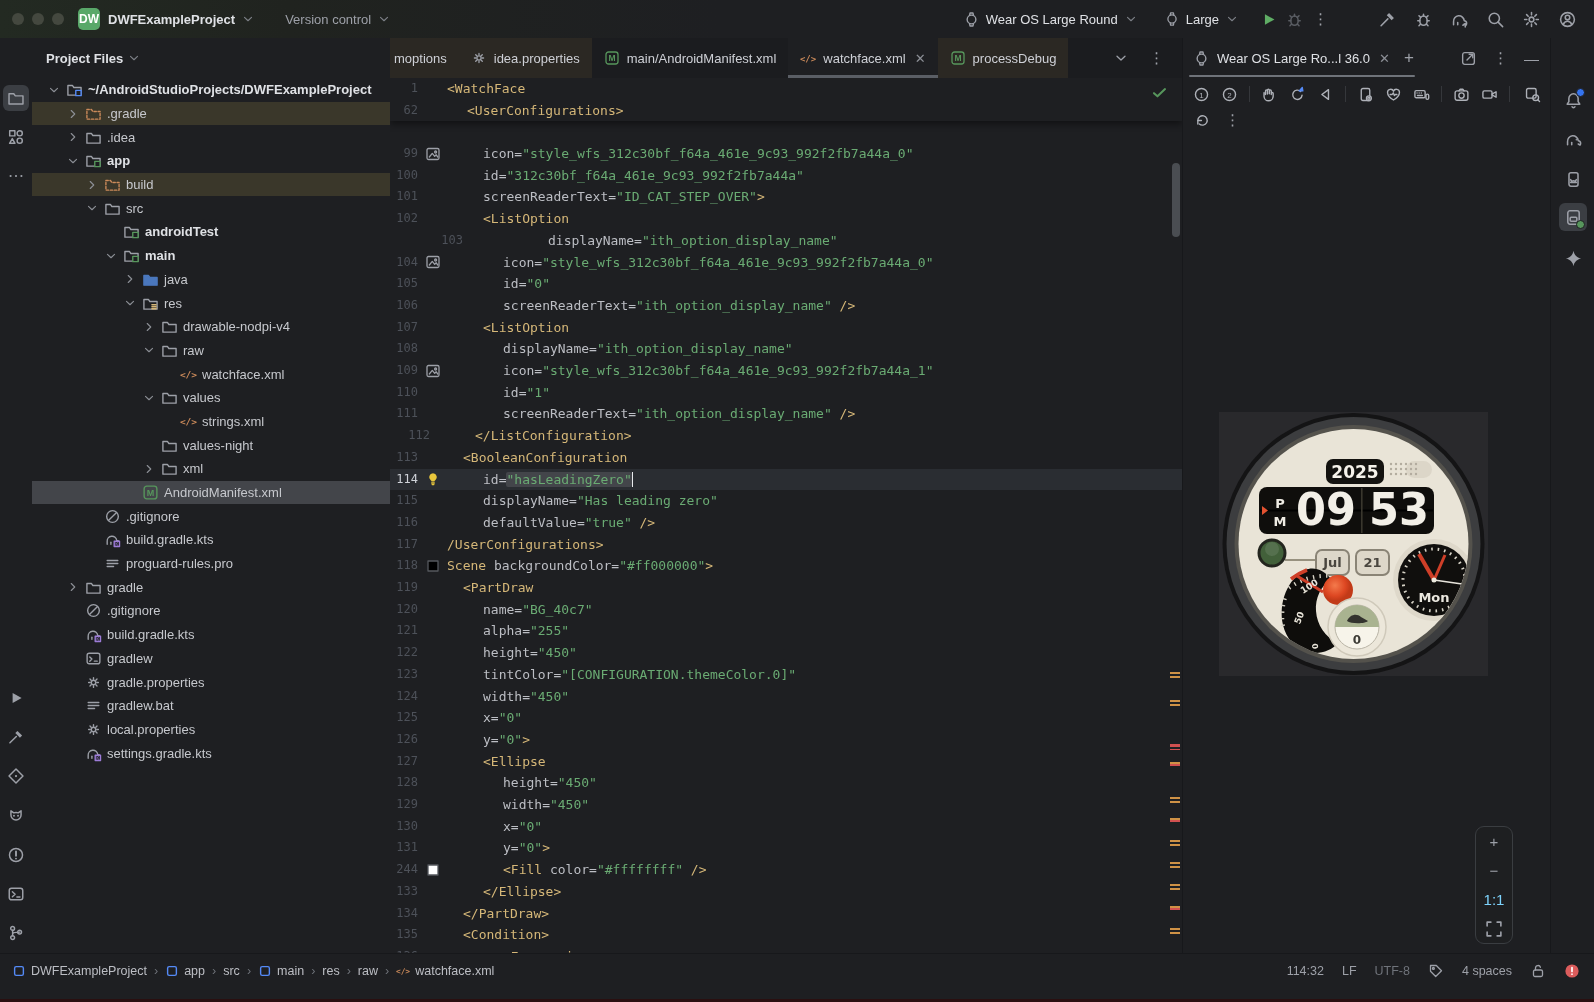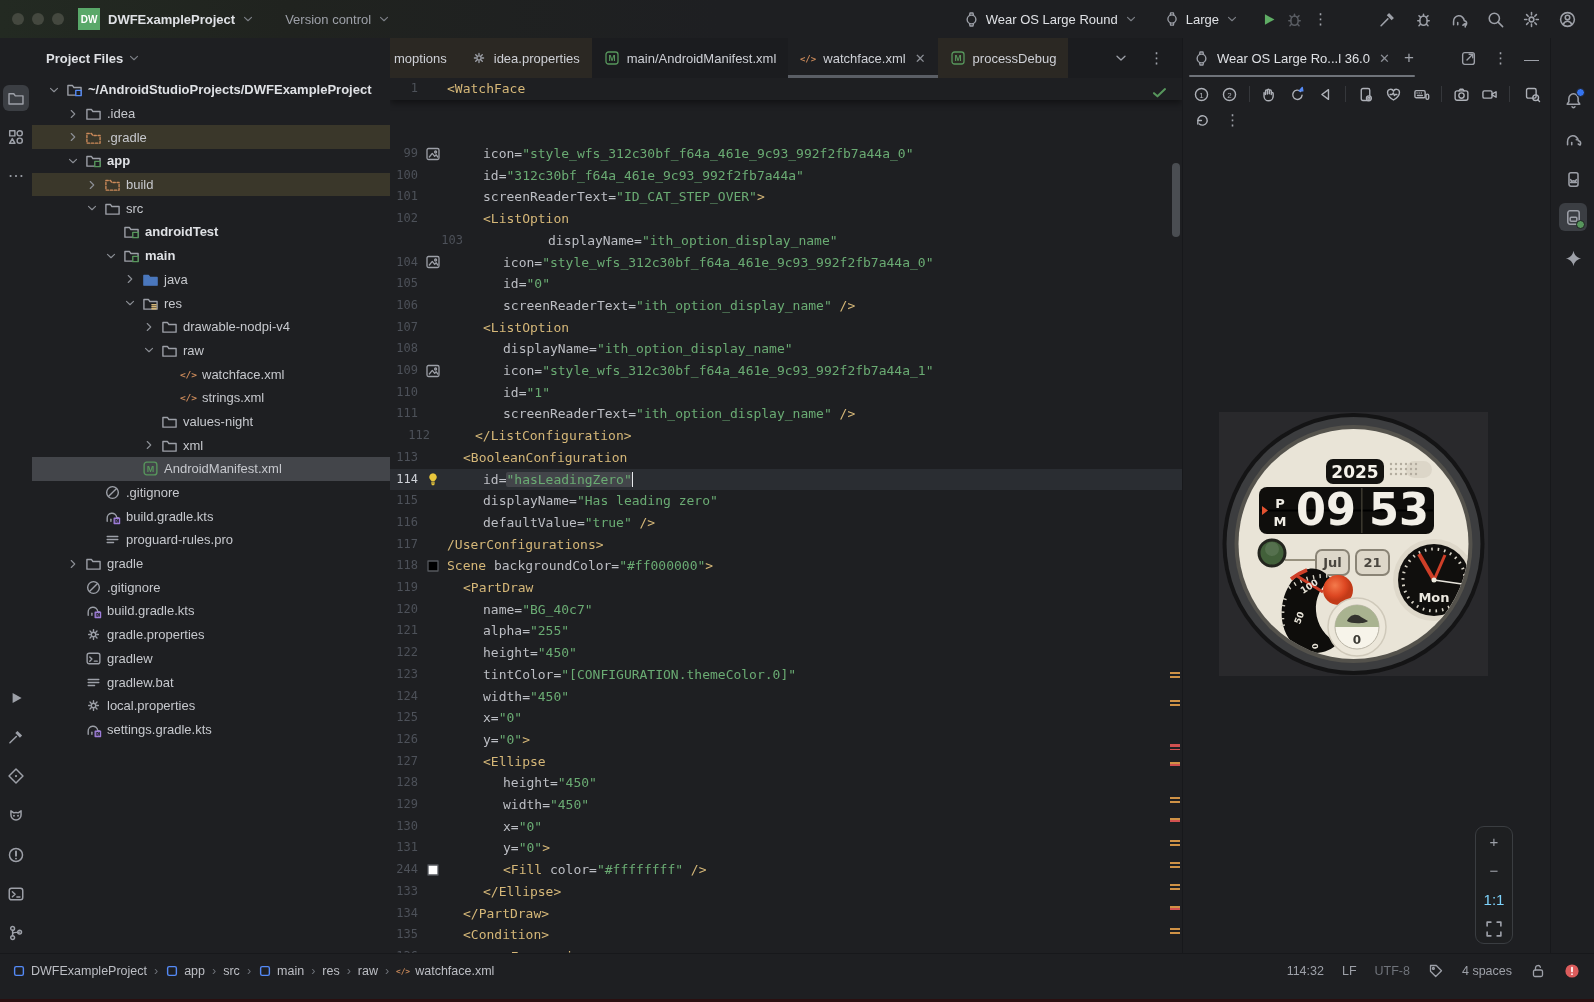--- a/index.html
+++ b/index.html
@@ -6,22 +6,22 @@
   body{width:1594px;height:1002px;position:relative;overflow:hidden;background:#1e1f22;
        font-family:"Liberation Sans",sans-serif;color:#bcbec4;-webkit-font-smoothing:antialiased}
   .ic{display:inline-flex;align-items:center;justify-content:center;color:#9da0a8}
   .ic svg{display:block}
   
   .titlebar{position:absolute;left:0;top:0;width:1594px;height:38px;
     background:linear-gradient(90deg,#232a22 0%,#20231f 18%,#1e1f22 45%,#1e1f22 100%);
     display:flex;align-items:center;font-size:13px;z-index:5}
   .traffic{display:flex;gap:8px;margin-left:12px}
   .traffic span{width:12px;height:12px;border-radius:50%;background:#44483f}
-  .dwbadge{width:22px;height:22px;border-radius:0;background:#59a869;color:#fff;
-    font-size:10px;font-weight:bold;display:flex;align-items:center;justify-content:center;margin-left:14px}
+  .dwbadge{width:22px;height:22px;border-radius:5px;background:#59a869;color:#fff;
+    font-size:12px;font-weight:bold;display:flex;align-items:center;justify-content:center;margin-left:14px}
   .tb-item{display:flex;align-items:center;gap:6px;padding:0 8px;height:28px;border-radius:6px;cursor:default}
   .tb-proj{font-weight:bold;color:#dfe1e5}
   .tb-dim{color:#9da0a8}
   .chev{width:14px;height:14px;color:#7d8087}
   .tb-center{display:flex;align-items:center;margin-left:auto}
   .tb-right{display:flex;align-items:center;gap:10px;margin-left:40px;margin-right:14px}
   .tb-ic{width:26px;height:26px;border-radius:6px}
   .tb-ic svg{width:19px;height:19px}
   .play-green{color:#5fad65}
   .bug-dim{color:#5a5d63}
@@ -324,49 +324,49 @@
           </svg>
         </span>
         <span class="ic ticon" style="left: 34px;">
           <svg viewBox="0 0 16 16" width="100%" height="100%" fill="none" stroke="currentColor" stroke-width="1.3" stroke-linecap="round" stroke-linejoin="round">
             <path d="M1.8 4.2h4.2l1.4 1.9h6.8v7.2H1.8z"></path>
             <rect x="9.2" y="8.8" width="5" height="5" fill="#1e1f22" stroke="#548af7"></rect>
           </svg>
         </span>
         <span class="tlabel tbold" style="left: 56px;">~/AndroidStudioProjects/DWFExampleProject</span>
       </div>
-      <div class="trow">
-        <span class="ic tchev" style="left: 34px;">
-          <svg viewBox="0 0 16 16" width="100%" height="100%" fill="none" stroke="currentColor" stroke-width="1.3" stroke-linecap="round" stroke-linejoin="round">
-            <path d="M6 4l4 4-4 4"></path>
-          </svg>
-        </span>
-        <span class="ic ticon" style="left: 53px;">
-          <svg viewBox="0 0 16 16" width="100%" height="100%" fill="none" stroke="currentColor" stroke-width="1.3" stroke-linecap="round" stroke-linejoin="round">
-            <path d="M1.8 4.2h4.2l1.4 1.9h6.8v7.2H1.8z"></path>
-          </svg>
-        </span>
-        <span class="tlabel" style="left: 75px;">.idea</span>
-      </div>
       <div class="trow row-olive">
         <span class="ic tchev" style="left: 34px;">
           <svg viewBox="0 0 16 16" width="100%" height="100%" fill="none" stroke="currentColor" stroke-width="1.3" stroke-linecap="round" stroke-linejoin="round">
             <path d="M6 4l4 4-4 4"></path>
           </svg>
         </span>
         <span class="ic ticon" style="left: 53px;">
           <svg viewBox="0 0 16 16" width="100%" height="100%" fill="none" stroke="currentColor" stroke-width="1.3" stroke-linecap="round" stroke-linejoin="round">
             <path stroke="#cb8a5a" stroke-dasharray="2.2 1.6" d="M1.8 4.2h4.2l1.4 1.9h6.8v7.2H1.8z"></path>
           </svg>
         </span>
         <span class="tlabel" style="left: 75px;">.gradle</span>
       </div>
       <div class="trow">
         <span class="ic tchev" style="left: 34px;">
           <svg viewBox="0 0 16 16" width="100%" height="100%" fill="none" stroke="currentColor" stroke-width="1.3" stroke-linecap="round" stroke-linejoin="round">
+            <path d="M6 4l4 4-4 4"></path>
+          </svg>
+        </span>
+        <span class="ic ticon" style="left: 53px;">
+          <svg viewBox="0 0 16 16" width="100%" height="100%" fill="none" stroke="currentColor" stroke-width="1.3" stroke-linecap="round" stroke-linejoin="round">
+            <path d="M1.8 4.2h4.2l1.4 1.9h6.8v7.2H1.8z"></path>
+          </svg>
+        </span>
+        <span class="tlabel" style="left: 75px;">.idea</span>
+      </div>
+      <div class="trow">
+        <span class="ic tchev" style="left: 34px;">
+          <svg viewBox="0 0 16 16" width="100%" height="100%" fill="none" stroke="currentColor" stroke-width="1.3" stroke-linecap="round" stroke-linejoin="round">
             <path d="M4 6.2l4 3.8 4-3.8"></path>
           </svg>
         </span>
         <span class="ic ticon" style="left: 53px;">
           <svg viewBox="0 0 16 16" width="100%" height="100%" fill="none" stroke="currentColor" stroke-width="1.3" stroke-linecap="round" stroke-linejoin="round">
             <path d="M1.8 4.2h4.2l1.4 1.9h6.8v7.2H1.8z"></path>
             <rect x="9.2" y="8.8" width="5" height="5" fill="#1e1f22" stroke="#57965c"></rect>
           </svg>
         </span>
         <span class="tlabel tbold" style="left: 75px;">app</span>
@@ -473,20 +473,33 @@
         </span>
         <span class="tlabel" style="left: 151px;">raw</span>
       </div>
       <div class="trow">
         <span class="ic ticon" style="left: 148px;">
           <svg viewBox="0 0 16 16" width="100%" height="100%" fill="none" stroke="currentColor" stroke-width="1.3" stroke-linecap="round" stroke-linejoin="round">
             <text x="8" y="11.5" text-anchor="middle" font-size="9" font-weight="bold" fill="#cb8a5a" stroke="none" font-family="DejaVu Sans Mono,monospace">&lt;/&gt;</text>
           </svg>
         </span>
         <span class="tlabel" style="left: 170px;">watchface.xml</span>
+      </div>
+      <div class="trow">
+        <span class="ic tchev" style="left: 110px;">
+          <svg viewBox="0 0 16 16" width="100%" height="100%" fill="none" stroke="currentColor" stroke-width="1.3" stroke-linecap="round" stroke-linejoin="round">
+            <path d="M4 6.2l4 3.8 4-3.8"></path>
+          </svg>
+        </span>
+        <span class="ic ticon" style="left: 129px;">
+          <svg viewBox="0 0 16 16" width="100%" height="100%" fill="none" stroke="currentColor" stroke-width="1.3" stroke-linecap="round" stroke-linejoin="round">
+            <path d="M1.8 4.2h4.2l1.4 1.9h6.8v7.2H1.8z"></path>
+          </svg>
+        </span>
+        <span class="tlabel" style="left: 151px;">values</span>
       </div>
       <div class="trow">
         <span class="ic ticon" style="left: 148px;">
           <svg viewBox="0 0 16 16" width="100%" height="100%" fill="none" stroke="currentColor" stroke-width="1.3" stroke-linecap="round" stroke-linejoin="round">
             <text x="8" y="11.5" text-anchor="middle" font-size="9" font-weight="bold" fill="#cb8a5a" stroke="none" font-family="DejaVu Sans Mono,monospace">&lt;/&gt;</text>
           </svg>
         </span>
         <span class="tlabel" style="left: 170px;">strings.xml</span>
       </div>
       <div class="trow">
@@ -576,34 +589,34 @@
             <path d="M6.5 12.5v-2"></path>
             <rect x="9.6" y="9.6" width="5" height="5" fill="#1e1f22" stroke="#9d7cd8"></rect>
             <text x="12.1" y="13.7" font-size="4.6" fill="#9d7cd8" stroke="none" text-anchor="middle">K</text>
           </svg>
         </span>
         <span class="tlabel" style="left: 75px;">build.gradle.kts</span>
       </div>
       <div class="trow">
         <span class="ic ticon" style="left: 53px;">
           <svg viewBox="0 0 16 16" width="100%" height="100%" fill="none" stroke="currentColor" stroke-width="1.3" stroke-linecap="round" stroke-linejoin="round">
+            <rect x="2" y="3" width="12" height="10" rx="2"></rect>
+            <path d="M4.5 6.5l2 2-2 2M8.8 10.5h2.7"></path>
+          </svg>
+        </span>
+        <span class="tlabel" style="left: 75px;">gradlew</span>
+      </div>
+      <div class="trow">
+        <span class="ic ticon" style="left: 53px;">
+          <svg viewBox="0 0 16 16" width="100%" height="100%" fill="none" stroke="currentColor" stroke-width="1.3" stroke-linecap="round" stroke-linejoin="round">
             <circle cx="8" cy="8" r="2.1"></circle>
             <path d="M8 3.4v1.5M8 11.1v1.5M3.4 8h1.5M11.1 8h1.5M4.7 4.7l1.1 1.1M10.2 10.2l1.1 1.1M11.3 4.7l-1.1 1.1M5.8 10.2l-1.1 1.1"></path>
           </svg>
         </span>
         <span class="tlabel" style="left: 75px;">gradle.properties</span>
-      </div>
-      <div class="trow">
-        <span class="ic ticon" style="left: 53px;">
-          <svg viewBox="0 0 16 16" width="100%" height="100%" fill="none" stroke="currentColor" stroke-width="1.3" stroke-linecap="round" stroke-linejoin="round">
-            <rect x="2" y="3" width="12" height="10" rx="2"></rect>
-            <path d="M4.5 6.5l2 2-2 2M8.8 10.5h2.7"></path>
-          </svg>
-        </span>
-        <span class="tlabel" style="left: 75px;">gradlew</span>
       </div>
       <div class="trow">
         <span class="ic ticon" style="left: 53px;">
           <svg viewBox="0 0 16 16" width="100%" height="100%" fill="none" stroke="currentColor" stroke-width="1.3" stroke-linecap="round" stroke-linejoin="round">
             <path d="M3 5.2h10M3 8h10M3 10.8h6"></path>
           </svg>
         </span>
         <span class="tlabel" style="left: 75px;">gradlew.bat</span>
       </div>
       <div class="trow">
@@ -868,20 +881,24 @@
         </div>
         <div class="crow" style="position: absolute; top: 867.9px; left: 0px; width: 100%;">
           <span class="ln">136</span>
           <span class="ctext" style="padding-left: 56px;"><span class="tk-t">&lt;Expressions&gt;</span></span>
         </div>
       </div>
     <div class="sticky" id="stickyrows">
         <div class="crow">
           <span class="ln">1</span>
           <span class="ctext" style="padding-left: 0px;"><span class="tk-t">&lt;WatchFace</span></span>
+        </div>
+        <div class="crow">
+          <span class="ln">62</span>
+          <span class="ctext" style="padding-left: 20px;"><span class="tk-t">&lt;UserConfigurations&gt;</span></span>
         </div>
       </div>
     <span class="ic echeck">
         <svg viewBox="0 0 16 16" width="100%" height="100%" fill="none" stroke="currentColor" stroke-width="1.3" stroke-linecap="round" stroke-linejoin="round">
           <path stroke="#57965c" stroke-width="1.9" d="M2.8 8.6l3.3 3L13.2 4.8"></path>
         </svg>
       </span>
     <div class="escroll"></div>
     <div id="stripe">
         <div class="stripe-mark stripe-o" style="top: 594px;"></div>

